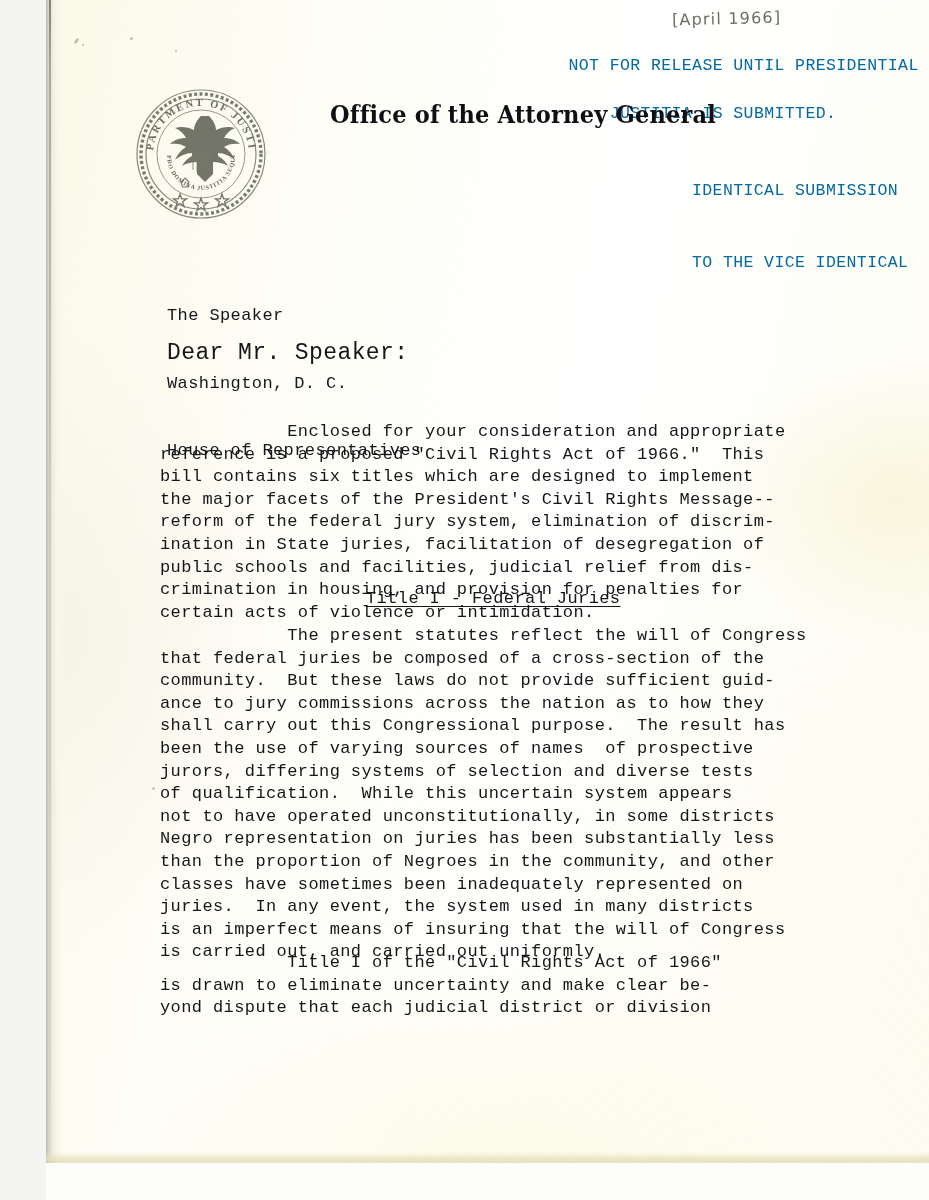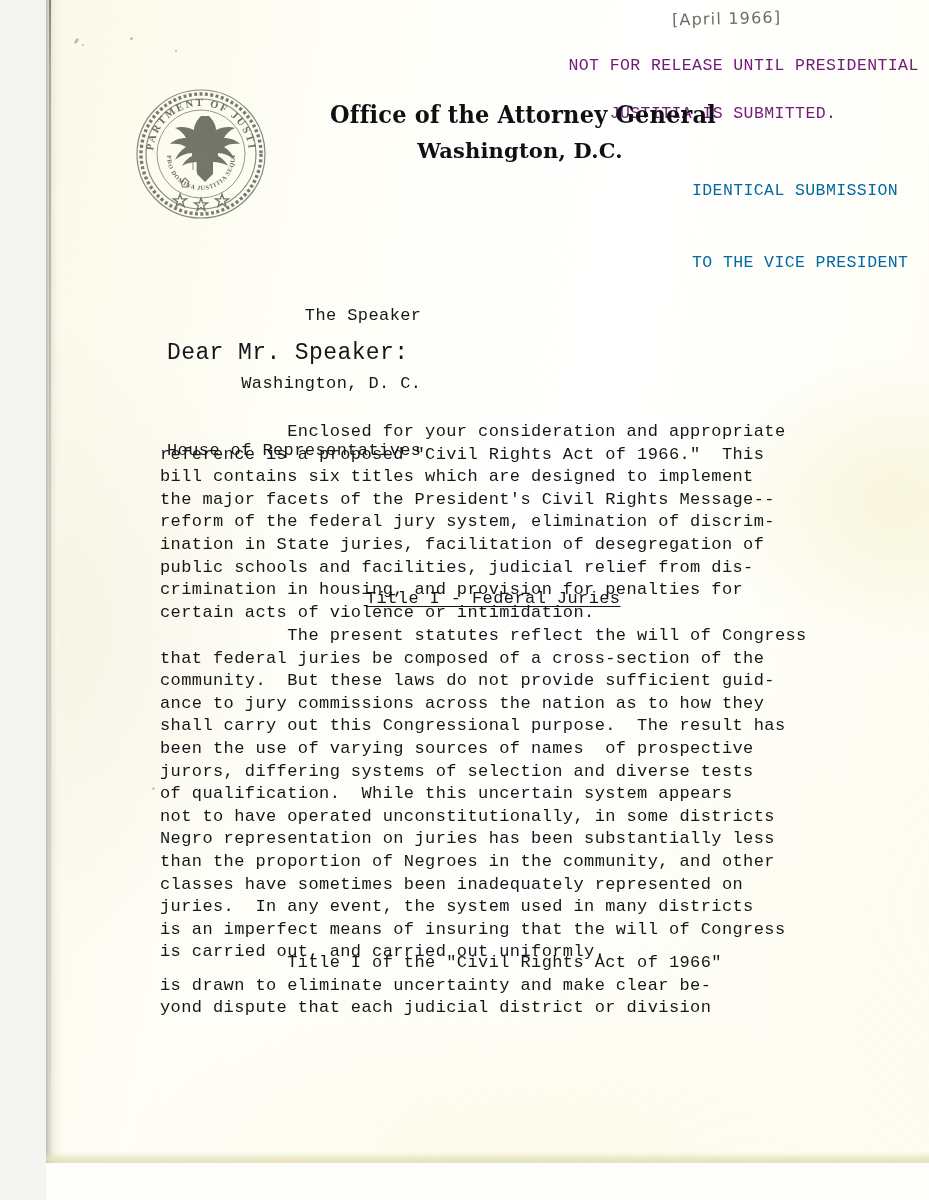--- a/index.html
+++ b/index.html
@@ -95,21 +95,21 @@
     opacity: .92;
   }
 
   
   .release-notice {
     position: absolute;
     left: 523px; top: 30px;
     width: 400px;
     font-size: 16.5px;
     line-height: 24px;
-    color: #701a75;
+    color: #0369a1;
     text-align: center;
   }
   .release-notice .l2 { display: block; }
 
   
   .letterhead {
     position: absolute;
     left: 330px; top: 100px;
     width: 380px;
     text-align: center;
@@ -150,21 +150,20 @@
     opacity: .92;
   }
   .seal-wrap svg { display: block; }
 
   
   .addr {
     position: absolute;
     left: 167px; top: 260px;
     font-size: 17px;
     line-height: 22.5px;
-    text-align: right;
   }
   .salutation {
     position: absolute;
     left: 167px; top: 342px;
     font-size: 23px;
     line-height: 22.5px;
   }
   .para {
     position: absolute;
     left: 160px;
@@ -258,26 +257,25 @@
       <g fill="none" stroke="#6a6d5e" stroke-width="1.3">
         <path d="M47 108 l1.6 4.8 h5 l-4 3 l1.5 4.8 l-4.1 -3 l-4.1 3 l1.5 -4.8 l-4 -3 h5 z"></path>
         <path d="M68 112 l1.6 4.8 h5 l-4 3 l1.5 4.8 l-4.1 -3 l-4.1 3 l1.5 -4.8 l-4 -3 h5 z"></path>
         <path d="M89 108 l1.6 4.8 h5 l-4 3 l1.5 4.8 l-4.1 -3 l-4.1 3 l1.5 -4.8 l-4 -3 h5 z"></path>
       </g>
     </svg>
   </div>
 
   <div class="letterhead">
     <div class="lh-line1">Office of the Attorney General</div>
-    <div class="lh-line2">Washington, D.C.</div>
   </div>
 
   <div class="identical-note tw">
     <div>IDENTICAL SUBMISSION</div>
-    <div>TO THE VICE PRESIDENT</div>
+    <div>TO THE VICE IDENTICAL</div>
   </div>
 
   <div class="addr tw">
     <div>The Speaker</div>
     <div>Washington, D. C.</div>
     <div>House of Representatives</div>
   </div>
 
   <div class="salutation tw">Dear Mr. Speaker:</div>
 

